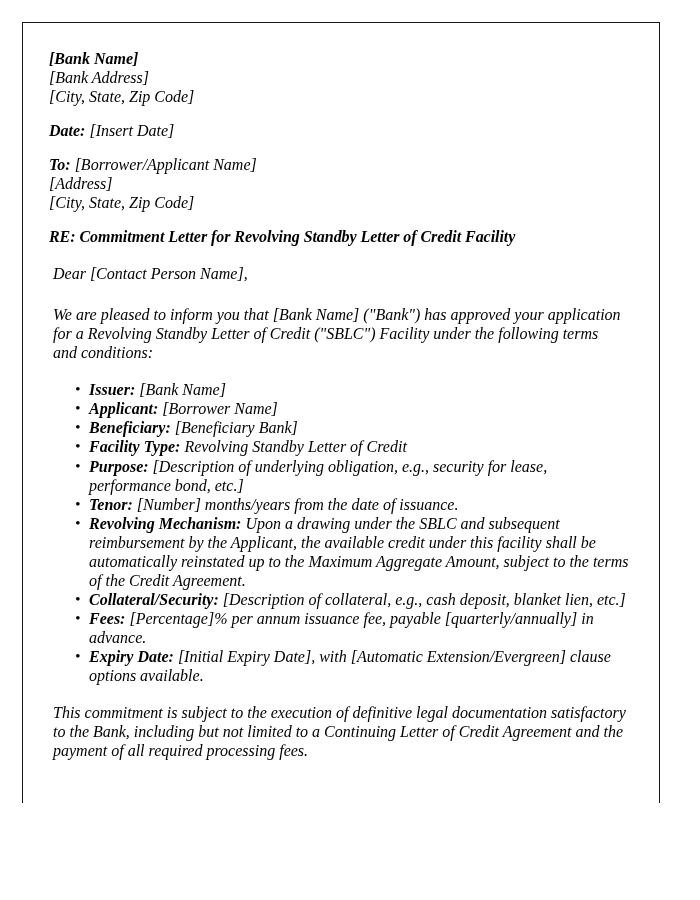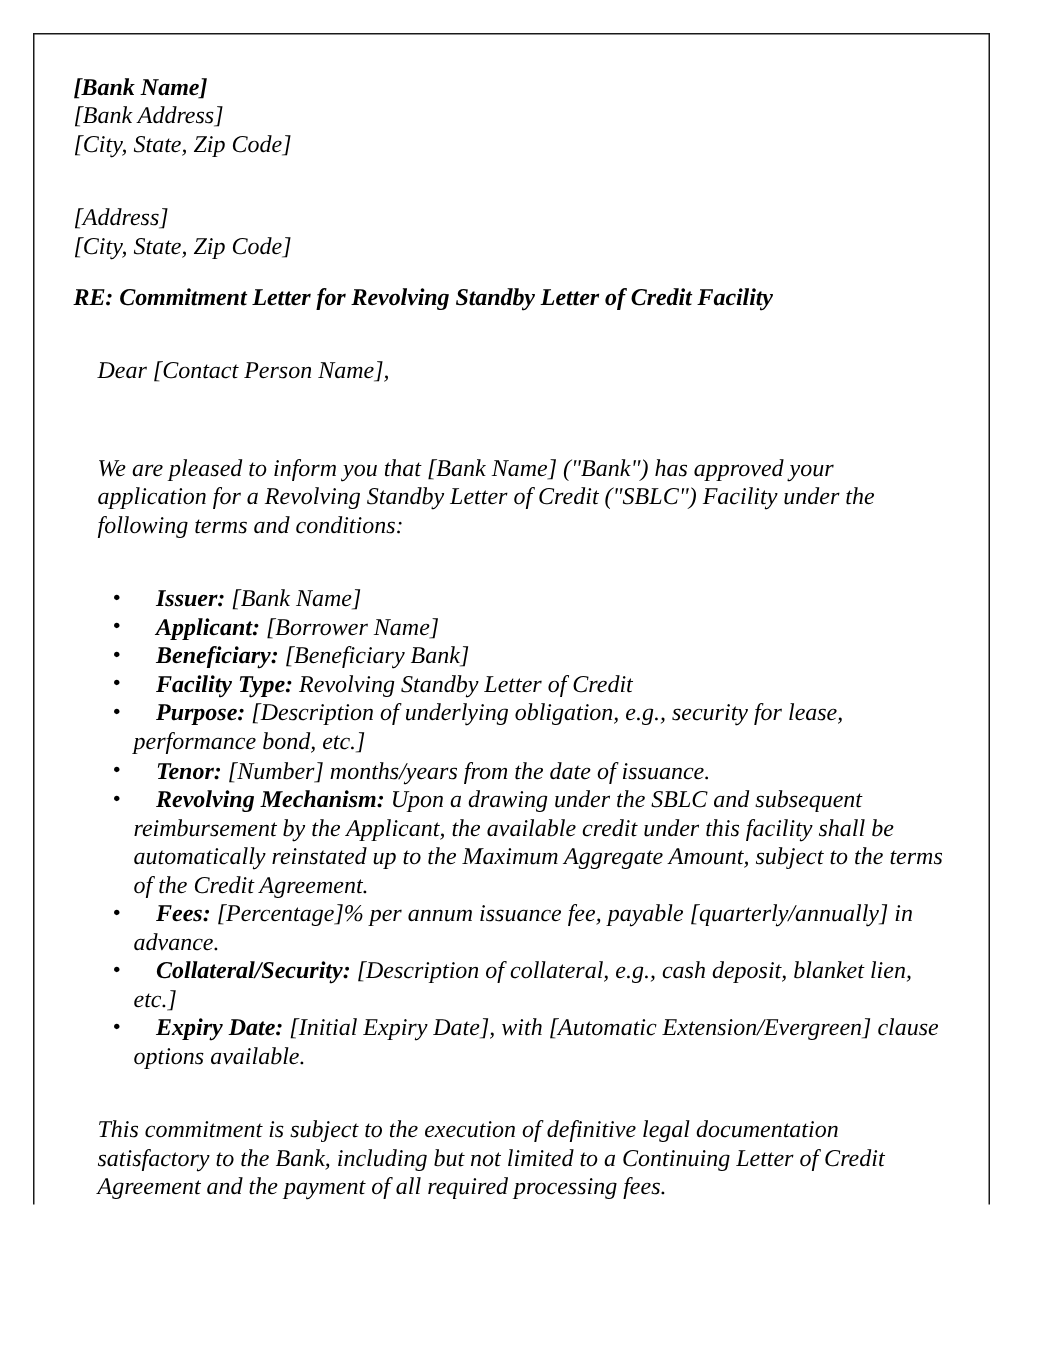--- a/index.html
+++ b/index.html
@@ -54,21 +54,21 @@
   .bold {
     font-weight: bold;
   }
 
   .re-line {
     font-weight: bold;
     letter-spacing: -0.05px;
   }
 
   .para {
-    margin: 16px;
+    margin: 4px;
     text-align: left;
   }
 
   ul.terms {
     margin: 0;
     padding: 0;
     list-style: none;
   }
   ul.terms > li {
     position: relative;
@@ -80,41 +80,42 @@
     content: "\2022";
     position: absolute;
     left: 26px;
     top: 0;
     font-size: 15.3px;
     line-height: 1.19;
   }
 
   .term-label {
     font-weight: bold;
-    margin-left: 15px;
   }
 </style>
 </head>
 <body>
 
 <div class="page">
   <div class="page-inner doc">
 
     <div class="addr-block">
       <div class="addr-line bold">[Bank Name]</div>
       <div class="addr-line">[Bank Address]</div>
       <div class="addr-line">[City, State, Zip Code]</div>
     </div>
 
     <div class="block-gap"></div>
 
+    <div class="addr-line"><span class="bold">Date:</span> <span>[Insert Date]</span></div>
 
     <div class="block-gap"></div>
 
     <div class="addr-block">
+      <div class="addr-line"><span class="bold">To:</span> <span>[Borrower/Applicant Name]</span></div>
       <div class="addr-line">[Address]</div>
       <div class="addr-line">[City, State, Zip Code]</div>
     </div>
 
     <div class="block-gap"></div>
 
     <div class="re-line">RE: Commitment Letter for Revolving Standby Letter of Credit Facility</div>
 
     <div class="block-gap-sm"></div>
 
@@ -127,22 +128,22 @@
     <div class="block-gap-sm"></div>
 
     <ul class="terms">
       <li><span class="term-label">Issuer:</span> <span>[Bank Name]</span></li>
       <li><span class="term-label">Applicant:</span> <span>[Borrower Name]</span></li>
       <li><span class="term-label">Beneficiary:</span> <span>[Beneficiary Bank]</span></li>
       <li><span class="term-label">Facility Type:</span> <span>Revolving Standby Letter of Credit</span></li>
       <li><span class="term-label">Purpose:</span> <span>[Description of underlying obligation, e.g., security for lease, performance bond, etc.]</span></li>
       <li><span class="term-label">Tenor:</span> <span>[Number] months/years from the date of issuance.</span></li>
       <li><span class="term-label">Revolving Mechanism:</span> <span>Upon a drawing under the SBLC and subsequent reimbursement by the Applicant, the available credit under this facility shall be automatically reinstated up to the Maximum Aggregate Amount, subject to the terms of the Credit Agreement.</span></li>
+      <li><span class="term-label">Collateral/Security:</span> <span>[Description of collateral, e.g., cash deposit, blanket lien, etc.]</span></li>
       <li><span class="term-label">Fees:</span> <span>[Percentage]% per annum issuance fee, payable [quarterly/annually] in advance.</span></li>
-      <li><span class="term-label">Collateral/Security:</span> <span>[Description of collateral, e.g., cash deposit, blanket lien, etc.]</span></li>
       <li><span class="term-label">Expiry Date:</span> <span>[Initial Expiry Date], with [Automatic Extension/Evergreen] clause options available.</span></li>
     </ul>
 
     <div class="block-gap-sm"></div>
 
     <div class="para">This commitment is subject to the execution of definitive legal documentation satisfactory to the Bank, including but not limited to a Continuing Letter of Credit Agreement and the payment of all required processing fees.</div>
 
     <div class="block-gap-sm"></div>
 
 

